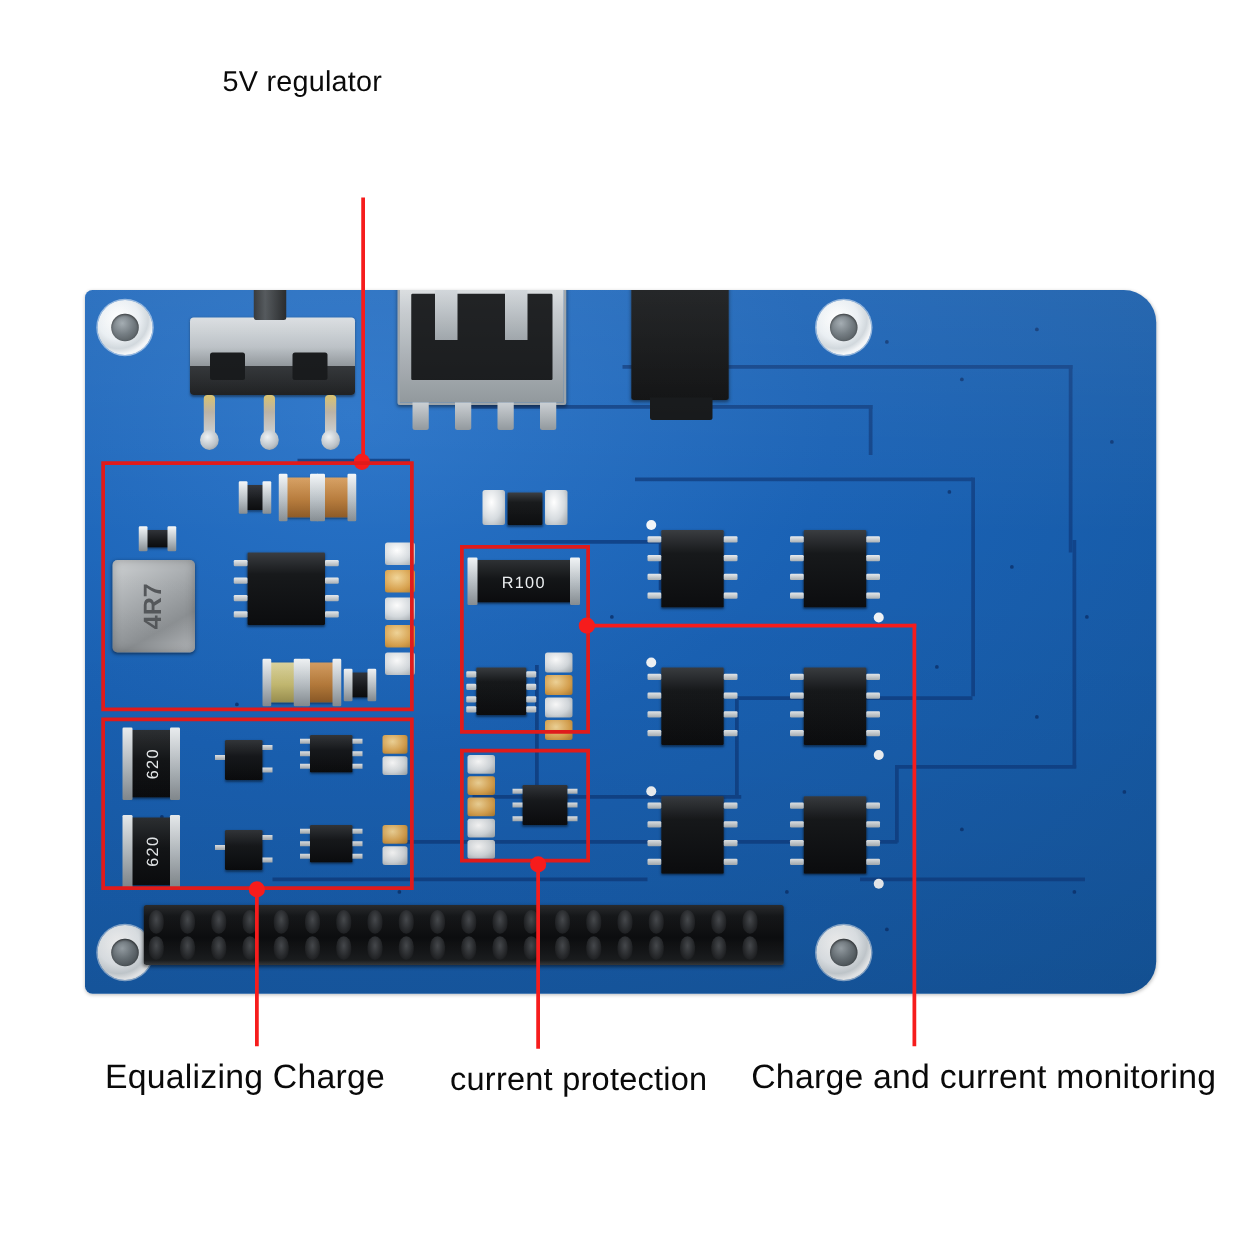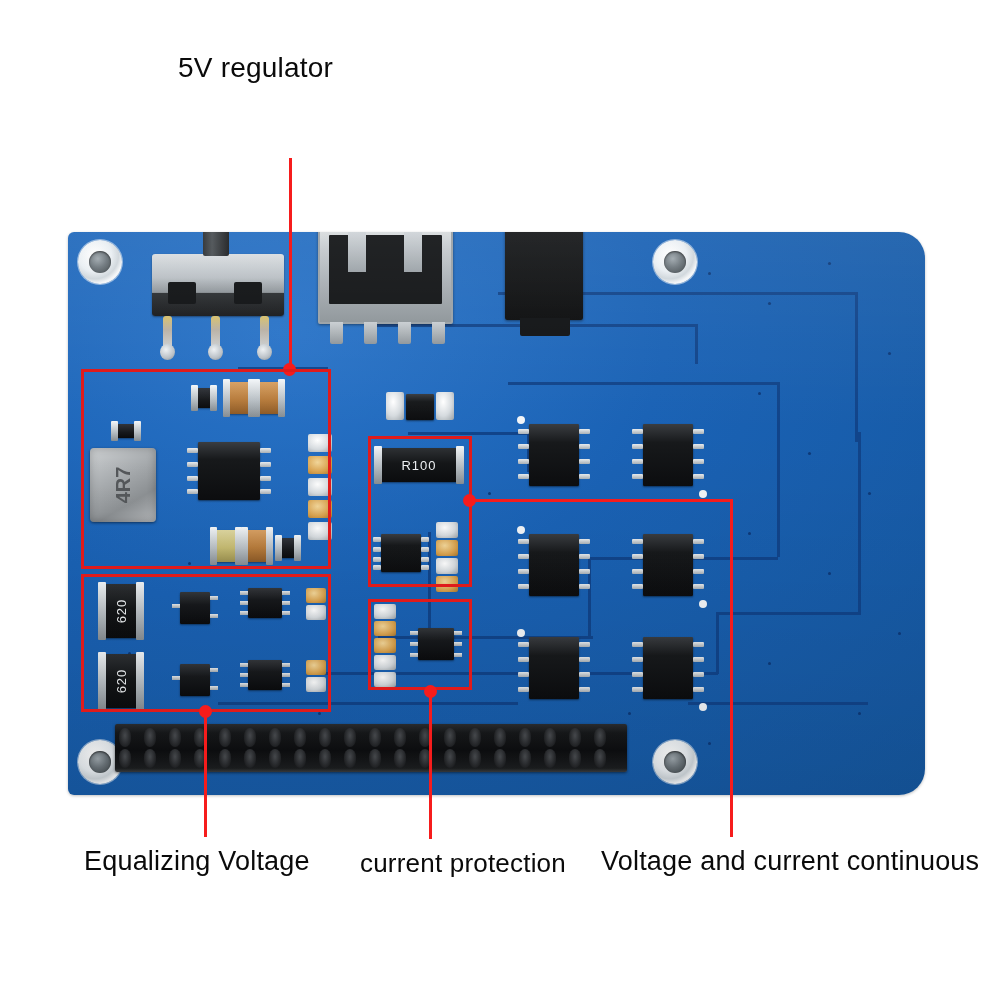--- a/index.html
+++ b/index.html
@@ -21,21 +21,21 @@
 
   
   .anno-text {
     position: absolute;
     color: #0a0a0a;
     font-family: "Liberation Sans", sans-serif;
     font-weight: 400;
     white-space: nowrap;
     letter-spacing: 0.2px;
   }
-  #label-regulator      { left: 178px; top: 52px;  font-size: 28px; }
+  #label-regulator      { left: 178px; top: 52px;  font-size: 23px; }
   #label-current        { left: 178px; top: 112px; font-size: 28px; }
   #label-equalizing     { left: 84px;  top: 846px; font-size: 27px; }
   #label-battery        { left: 360px; top: 848px; font-size: 26px; }
   #label-monitoring     { left: 601px; top: 846px; font-size: 27px; }
 
   
   .r-line-v, .r-line-h {
     position: absolute;
     background: #f61c1c;
   }
@@ -580,17 +580,17 @@
 
   <div class="r-box" style="left:368px; top:599px; width:104px; height:91px;"></div>
   <div class="r-dot" style="left:424px; top:685px;"></div>
   <div class="r-line-v" style="left:429px; top:691px; height:148px;"></div>
 
   <div class="r-line-h" style="left:470px; top:499px; width:263px;"></div>
   <div class="r-line-v" style="left:730px; top:499px; height:338px;"></div>
   <div class="r-dot" style="left:463px; top:494px;"></div>
 
   <div class="anno-text" id="label-regulator">5V regulator</div>
-  <div class="anno-text" id="label-equalizing">Equalizing Voltage</div>
+  <div class="anno-text" id="label-equalizing">Equalizing Charge</div>
   <div class="anno-text" id="label-battery">current protection</div>
-  <div class="anno-text" id="label-monitoring">Voltage and current continuous</div>
+  <div class="anno-text" id="label-monitoring">Charge and current monitoring</div>
 
 </div>
 
 </body></html>

